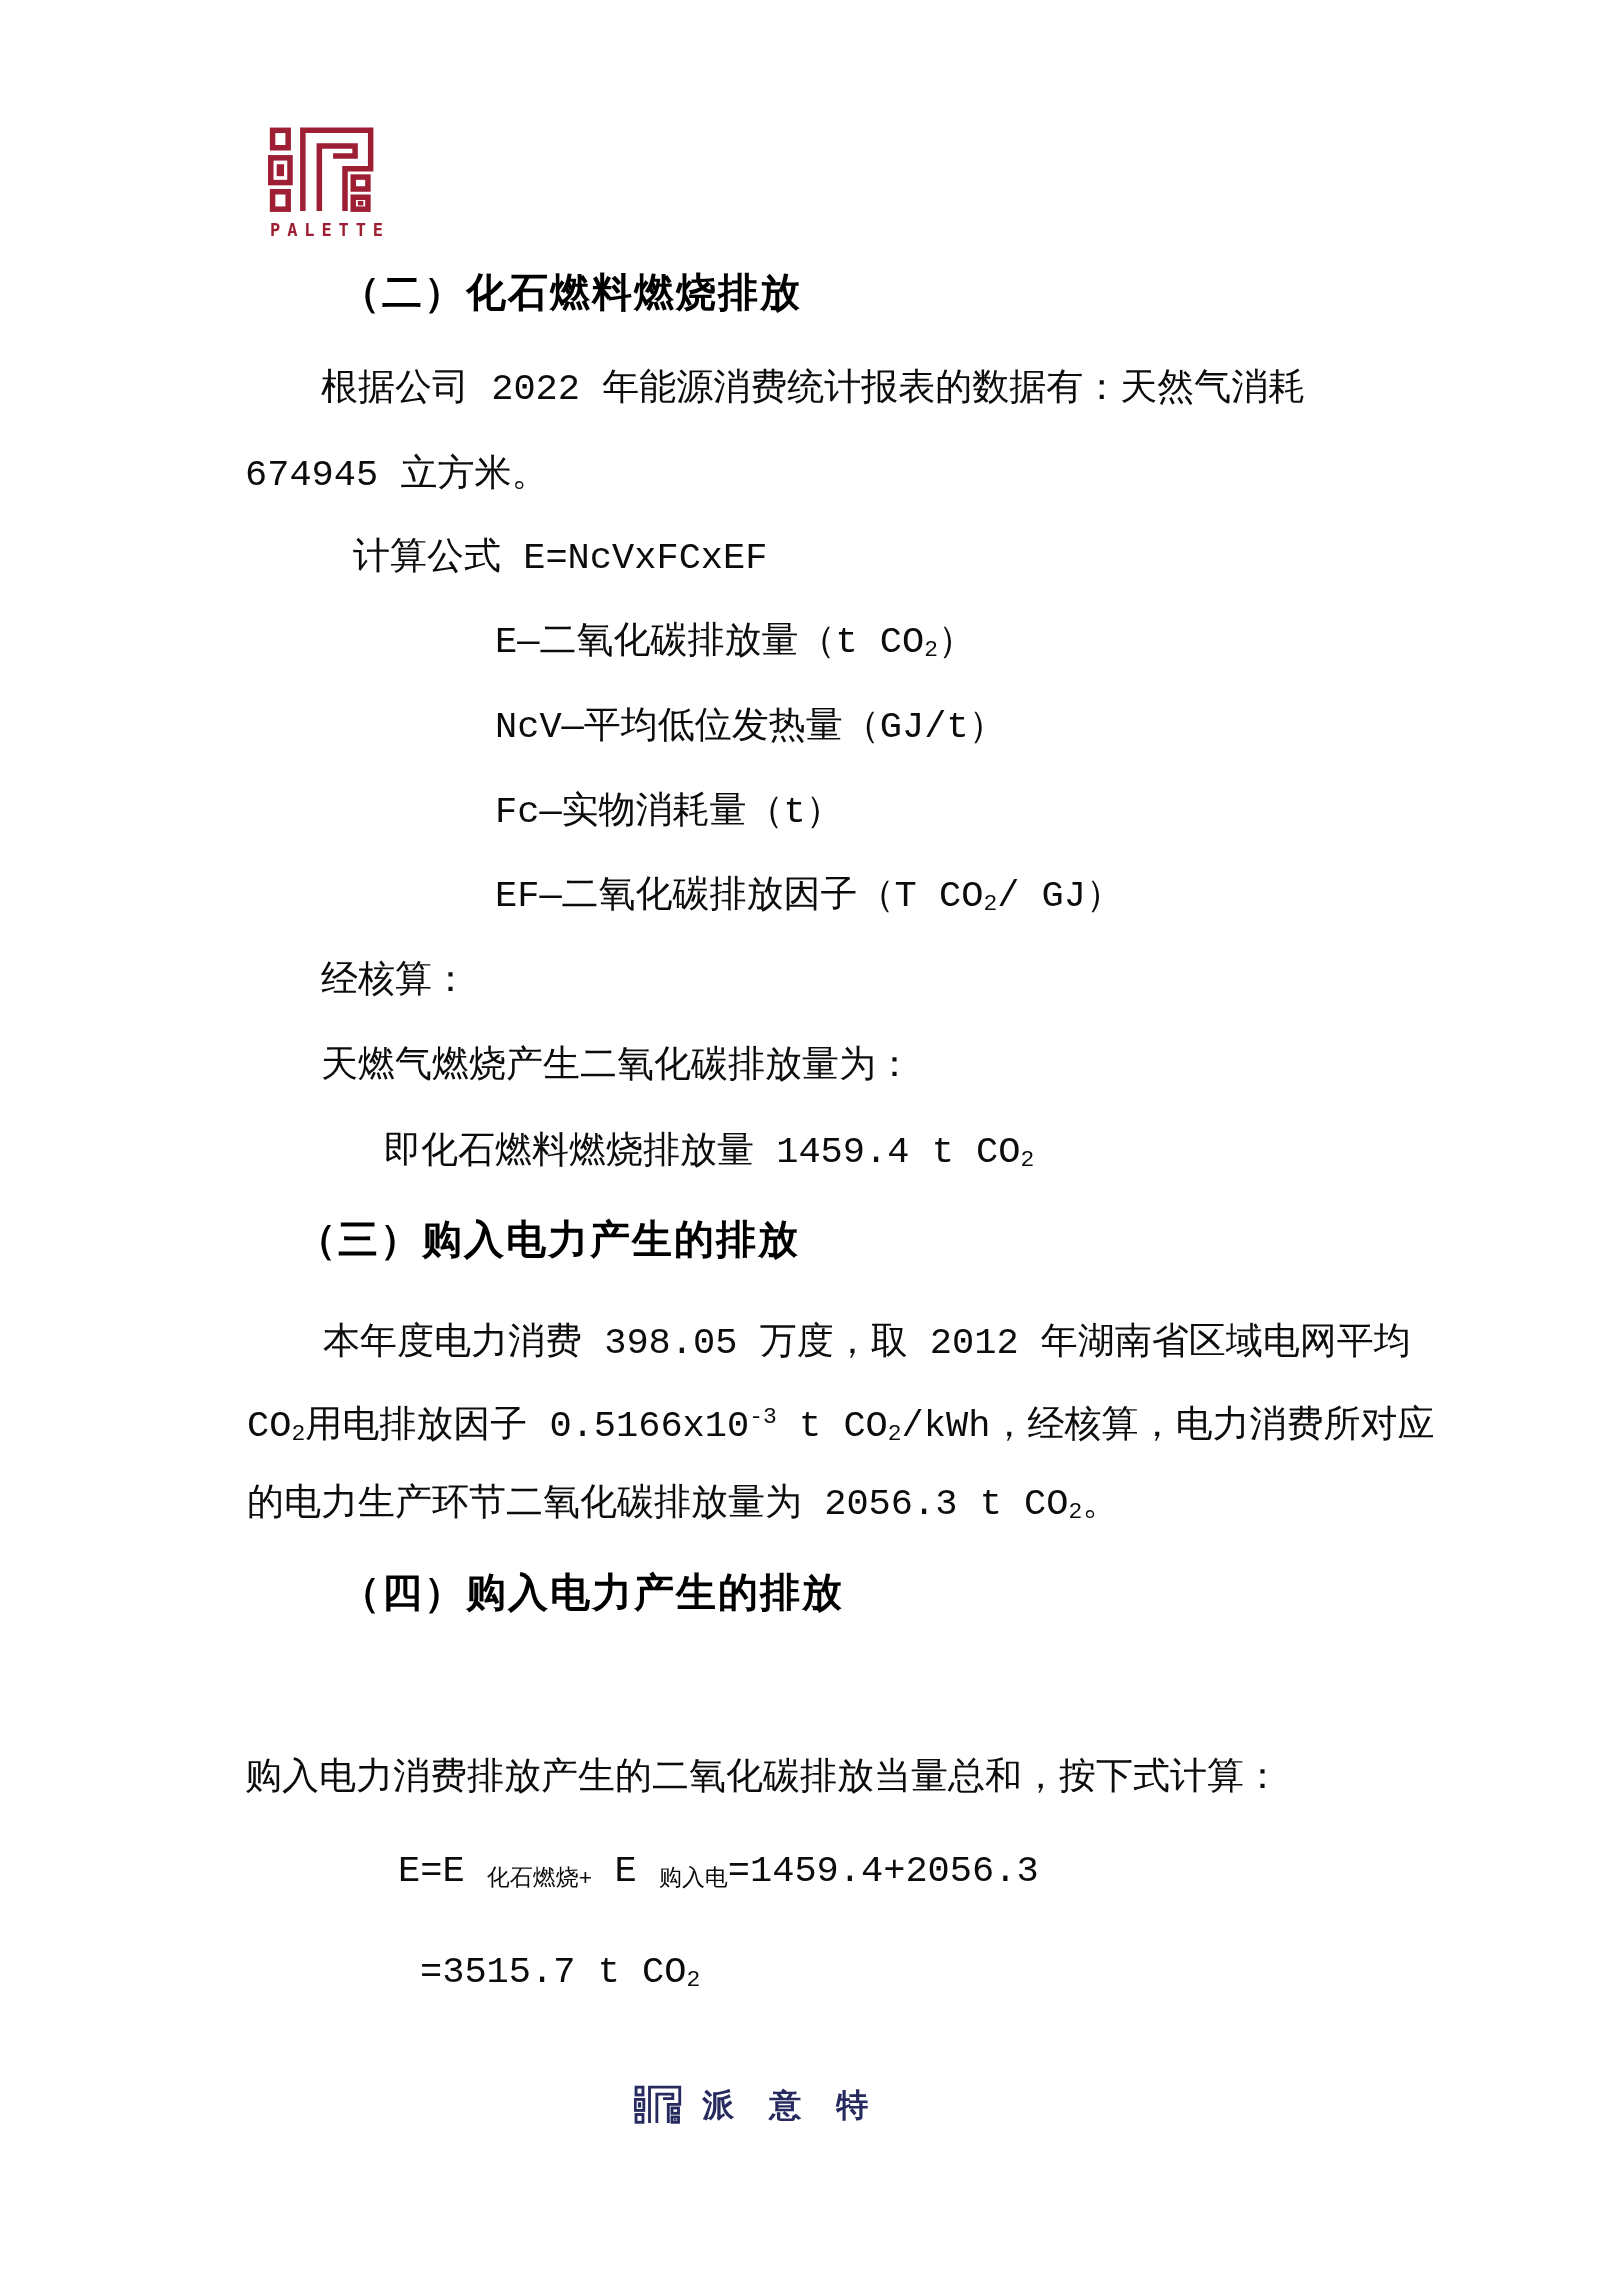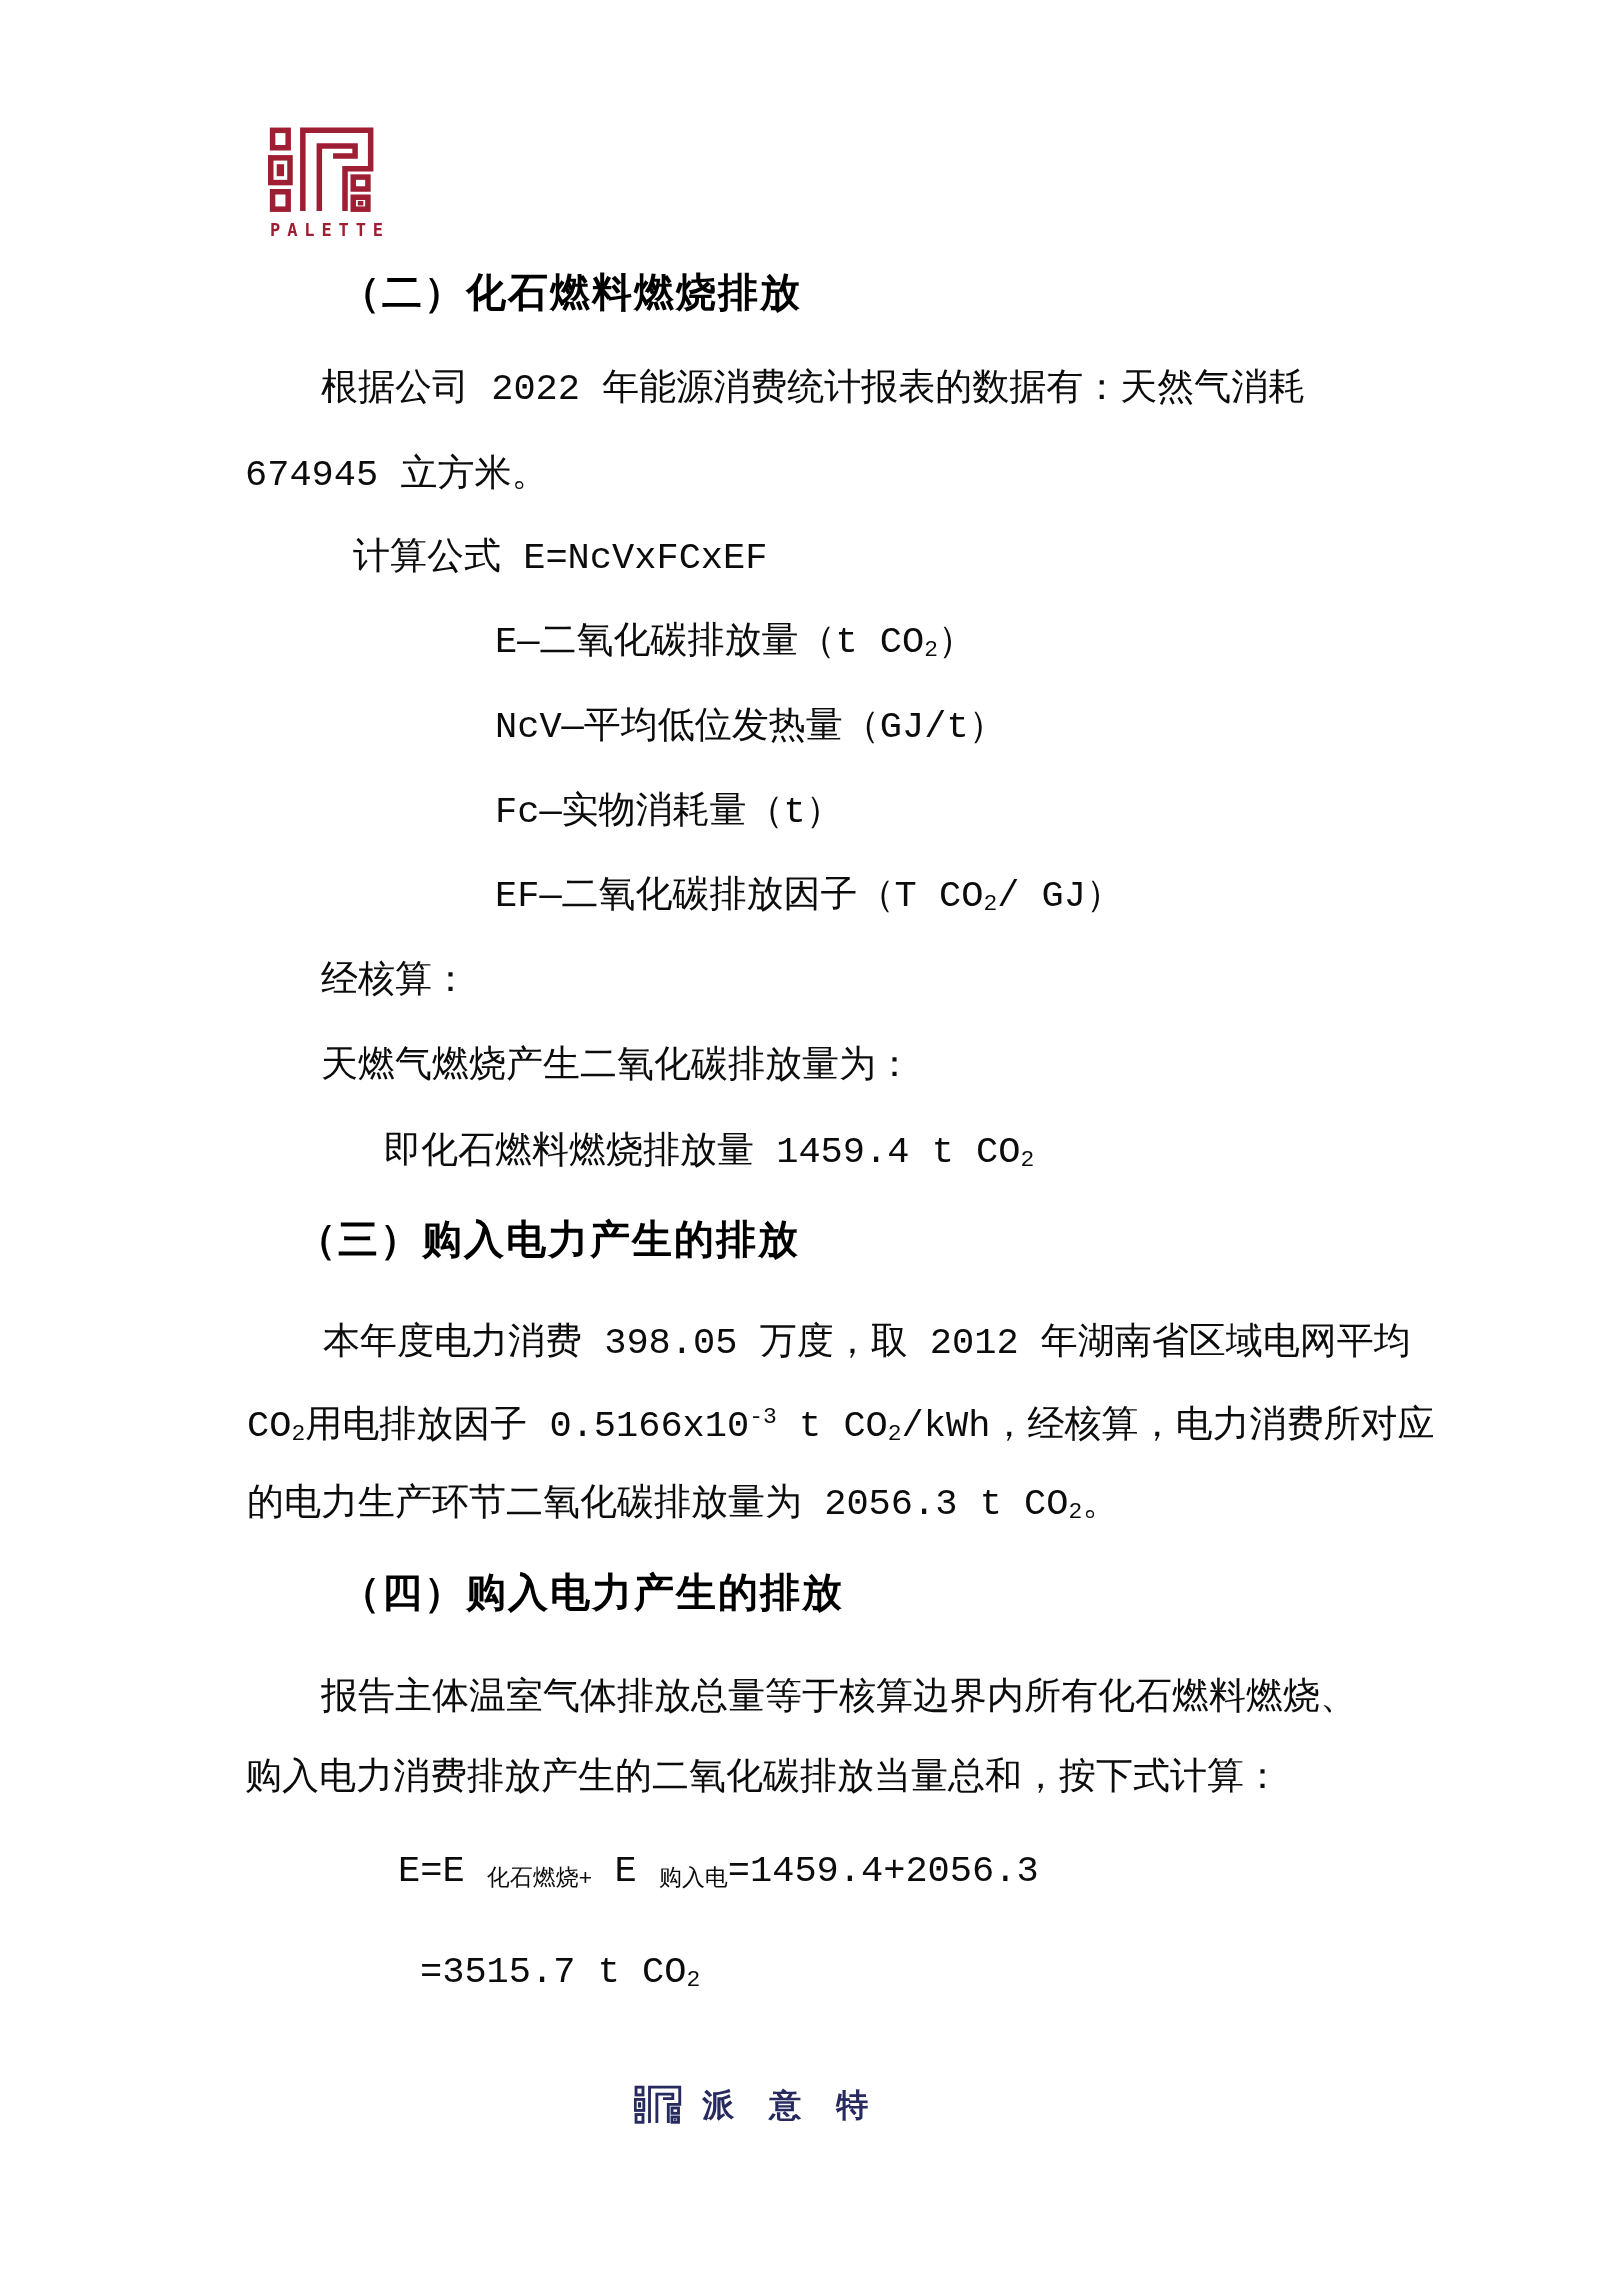--- a/index.html
+++ b/index.html
@@ -108,21 +108,20 @@
   <div class="line body-line" style="left:321px; top:963px;"><span>经核算：</span></div>
   <div class="line body-line" style="left:321px; top:1048px;"><span>天燃气燃烧产生二氧化碳排放量为：</span></div>
   <div class="line body-line" style="left:384px; top:1134px;"><span>即化石燃料燃烧排放量 1459.4 t CO</span><span class="seg-sub">2</span></div>
 
   <div class="line heading-line" style="left:296px; top:1219px;text-align:center;"><span>（三）购入电力产生的排放</span></div>
   <div class="line body-line" style="left:323px; top:1325px;"><span>本年度电力消费 398.05 万度，取 2012 年湖南省区域电网平均</span></div>
   <div class="line body-line" style="left:247px; top:1406px;"><span>CO</span><span class="seg-sub">2</span><span>用电排放因子 0.5166x10</span><span class="seg-sup">-3</span><span> t CO</span><span class="seg-sub">2</span><span>/kWh，经核算，电力消费所对应</span></div>
   <div class="line body-line" style="left:247px; top:1486px;"><span>的电力生产环节二氧化碳排放量为 2056.3 t CO</span><span class="seg-sub">2</span><span>。</span></div>
 
   <div class="line heading-line" style="left:340px; top:1572px;"><span>（四）购入电力产生的排放</span></div>
-  <div class="line body-line" style="left:321px; top:1680px;"><span>报告主体温室气体排放总量等于核算边界内所有化石燃料燃烧、</span></div>
   <div class="line body-line" style="left:245px; top:1760px;"><span>购入电力消费排放产生的二氧化碳排放当量总和，按下式计算：</span></div>
   <div class="line body-line" style="left:398px; top:1853px;"><span>E=E </span><span class="seg-sub">化石燃烧+</span><span> E </span><span class="seg-sub">购入电</span><span>=1459.4+2056.3</span></div>
   <div class="line body-line" style="left:420px; top:1954px;"><span>=3515.7 t CO</span><span class="seg-sub">2</span></div>
 
   <div class="footer-block">
     <div>
       <svg width="49" height="43" viewBox="0 0 120 100" fill="none" xmlns="http://www.w3.org/2000/svg">
         <g stroke="#262a5e" stroke-width="7" fill="none">
           <rect x="5" y="10" width="17" height="19"></rect>
           <rect x="3" y="40" width="21" height="27"></rect>

